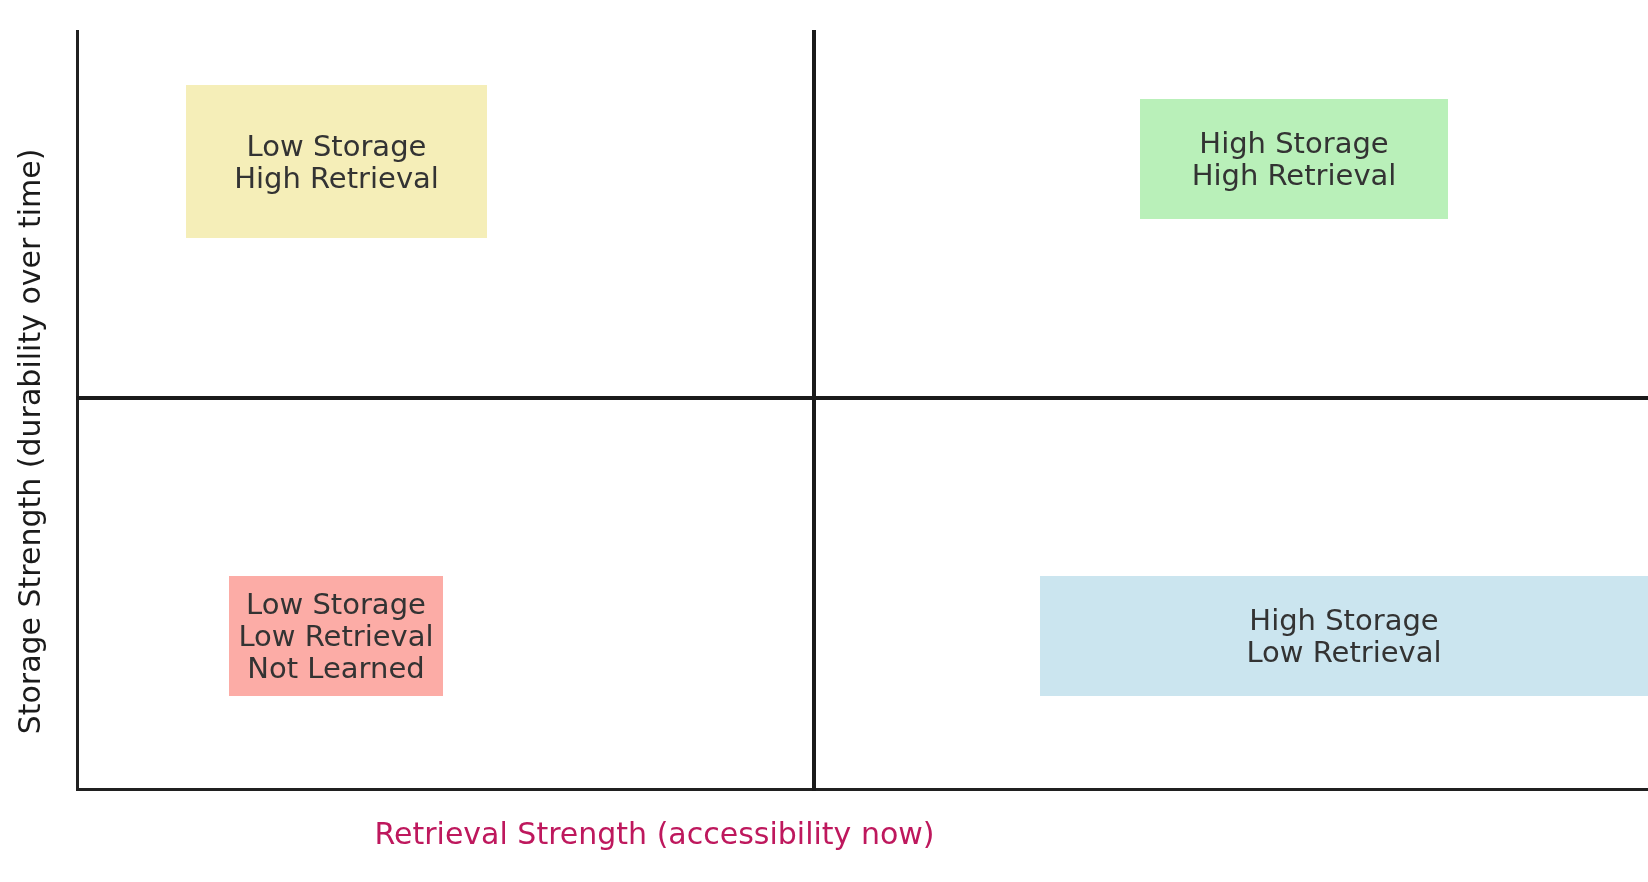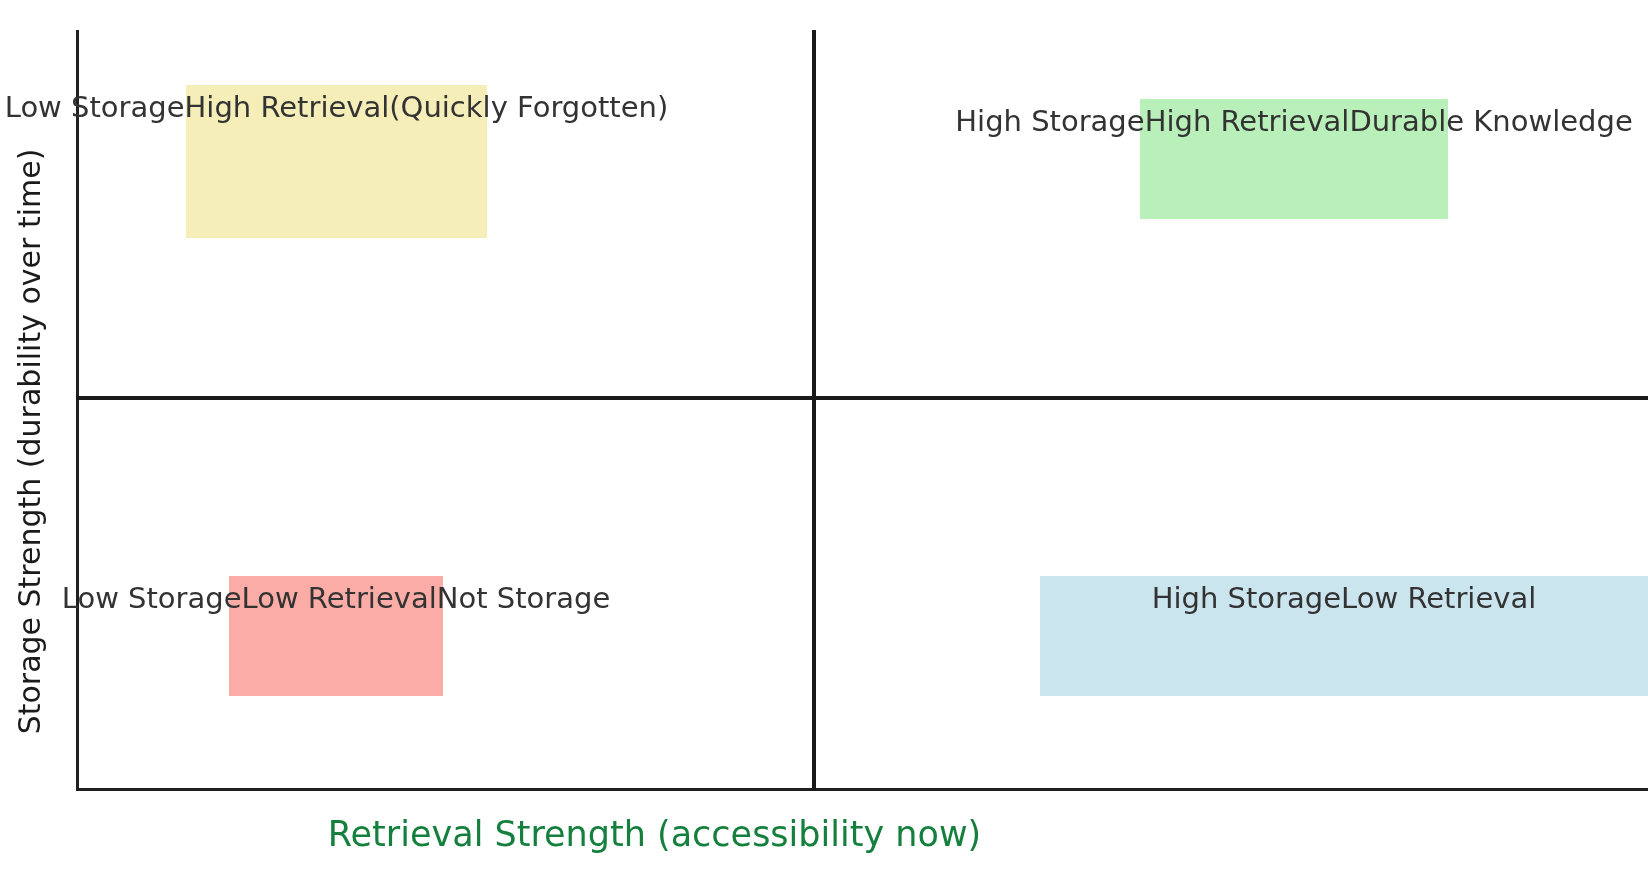--- a/index.html
+++ b/index.html
@@ -57,22 +57,22 @@
     background: #1a1a1a;
   }
 
   
   .xlabel {
     position: absolute;
     left: 0;
     top: 786px;
     width: 1309px;
     text-align: center;
-    font-size: 35px;
-    color: #15803d;
+    font-size: 30px;
+    color: #be185d;
     line-height: 96px;
     white-space: nowrap;
   }
   .ylabel-wrap {
     position: absolute;
     left: 0px;
     top: 0px;
     width: 60px;
     height: 882px;
     display: flex;
@@ -89,21 +89,21 @@
   
   .qbox {
     position: absolute;
     box-sizing: border-box;
     text-align: center;
     font-size: 29px;
     line-height: 32px;
     color: #333333;
     white-space: pre;
     display: flex;
-    flex-direction: row;
+    flex-direction: column;
     justify-content: center;
     padding: 6px 8px;
   }
   .qbox .ln { display: block; }
 
   #box-top-left {
     left: 186px;
     top: 85px;
     width: 301px;
     height: 153px;
@@ -134,33 +134,31 @@
 
   <div class="axis-line-v" style="background: rgb(32, 32, 32);"></div>
   <div class="axis-line-h" style="background: rgb(32, 32, 32);"></div>
 
   <div class="divider-v" style="background: rgb(26, 26, 26);"></div>
   <div class="divider-h" style="background: rgb(26, 26, 26);"></div>
 
   <div class="qbox" id="box-top-left" style="background: rgb(245, 238, 184);">
     <span class="ln">Low Storage</span>
     <span class="ln">High Retrieval</span>
-    <span class="ln">(Quickly Forgotten)</span>
   </div>
 
   <div class="qbox" id="box-top-right" style="background: rgb(185, 240, 185);">
     <span class="ln">High Storage</span>
     <span class="ln">High Retrieval</span>
-    <span class="ln">Durable Knowledge</span>
   </div>
 
   <div class="qbox" id="box-bottom-left" style="background: rgb(252, 172, 166);">
     <span class="ln">Low Storage</span>
     <span class="ln">Low Retrieval</span>
-    <span class="ln">Not Storage</span>
+    <span class="ln">Not Learned</span>
   </div>
 
   <div class="qbox" id="box-bottom-right" style="background: rgb(203, 229, 239);">
     <span class="ln">High Storage</span>
     <span class="ln">Low Retrieval</span>
   </div>
 
   <div class="xlabel">Retrieval Strength (accessibility now)</div>
 
   <div class="ylabel-wrap">

